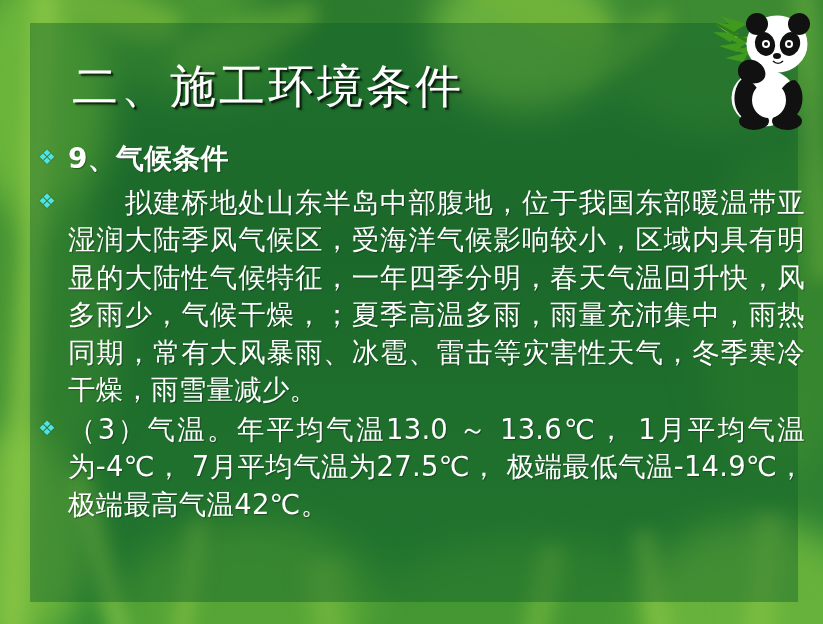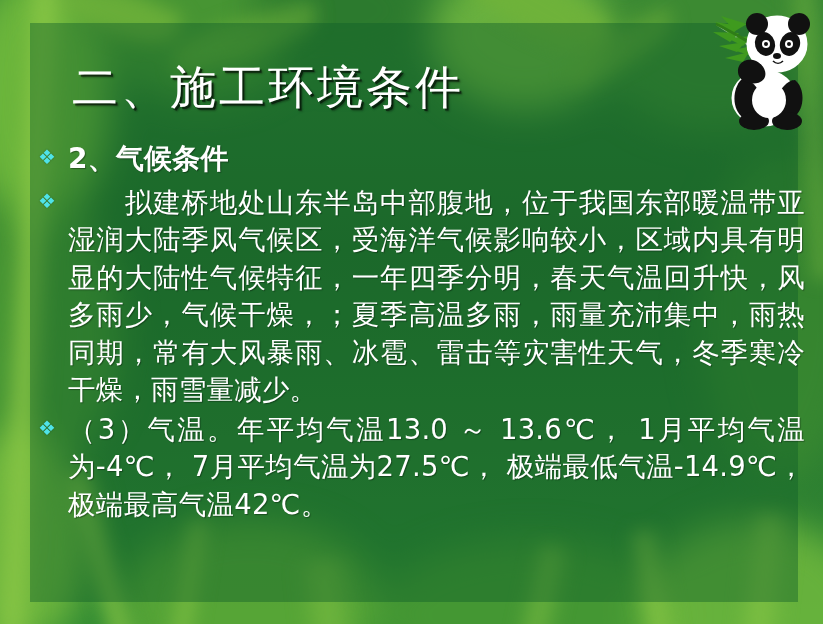--- a/index.html
+++ b/index.html
@@ -65,21 +65,21 @@
     position: absolute;
     left: 30px;
     top: 23px;
     width: 768px;
     height: 108px;
   }
   .slide-title {
     position: absolute;
     left: 42px;
     top: 36px;
-    font-family: Liberation Sans, sans-serif;
+    font-family: Liberation Serif, serif;
     font-size: 46px;
     line-height: 56px;
     letter-spacing: 3px;
     color: #ffffff;
     white-space: nowrap;
     text-shadow:
        2px 2px 0 rgba(0,0,0,.55),
        3px 3px 2px rgba(0,0,0,.35);
   }
 
@@ -219,21 +219,21 @@
         <ellipse cx="70" cy="54" rx="4" ry="3" fill="#111111"></ellipse>
         <path d="M66 59 C69 62, 73 62, 76 59" stroke="#111111" stroke-width="1.6" fill="none"></path>
       </g>
     </svg>
   </div>
 
   <div class="body-area">
 
     <div class="para p-head">
       <span class="bullet">❖</span>
-      <span>2、气候条件</span>
+      <span>9、气候条件</span>
     </div>
 
     <div class="para p-body">
       <span class="bullet">❖</span>
       <span>　　拟建桥地处山东半岛中部腹地，位于我国东部暖温带亚湿润大陆季风气候区，受海洋气候影响较小，区域内具有明显的大陆性气候特征，一年四季分明，春天气温回升快，风多雨少，气候干燥，；夏季高温多雨，雨量充沛集中，雨热同期，常有大风暴雨、冰雹、雷击等灾害性天气，冬季寒冷干燥，雨雪量减少。</span>
     </div>
 
     <div class="para p-body">
       <span class="bullet">❖</span>
       <span>（3）气温。年平均气温13.0 ～ 13.6℃， 1月平均气温为-4℃， 7月平均气温为27.5℃， 极端最低气温-14.9℃， 极端最高气温42℃。</span>

